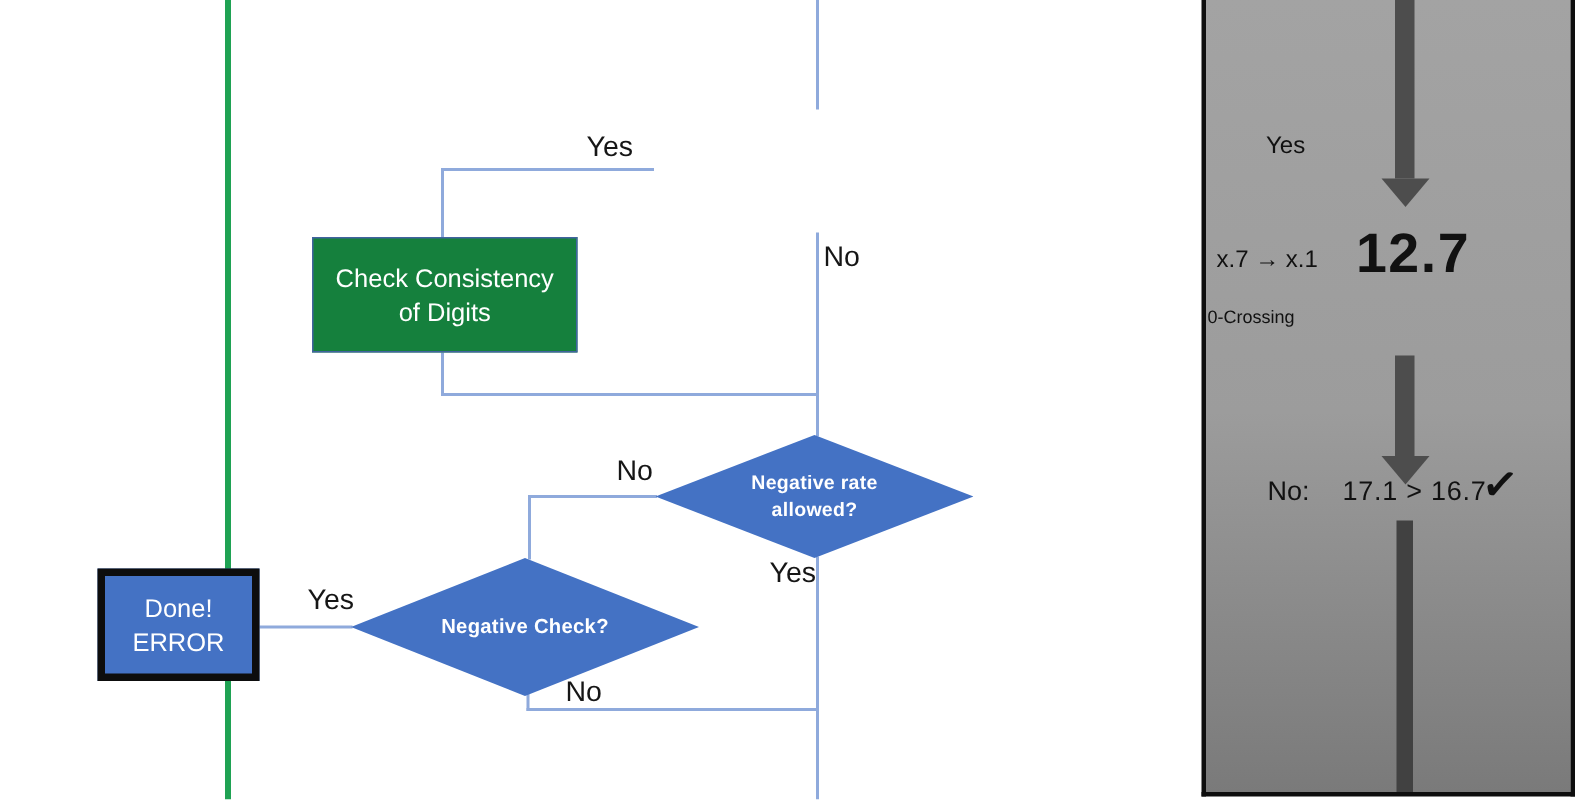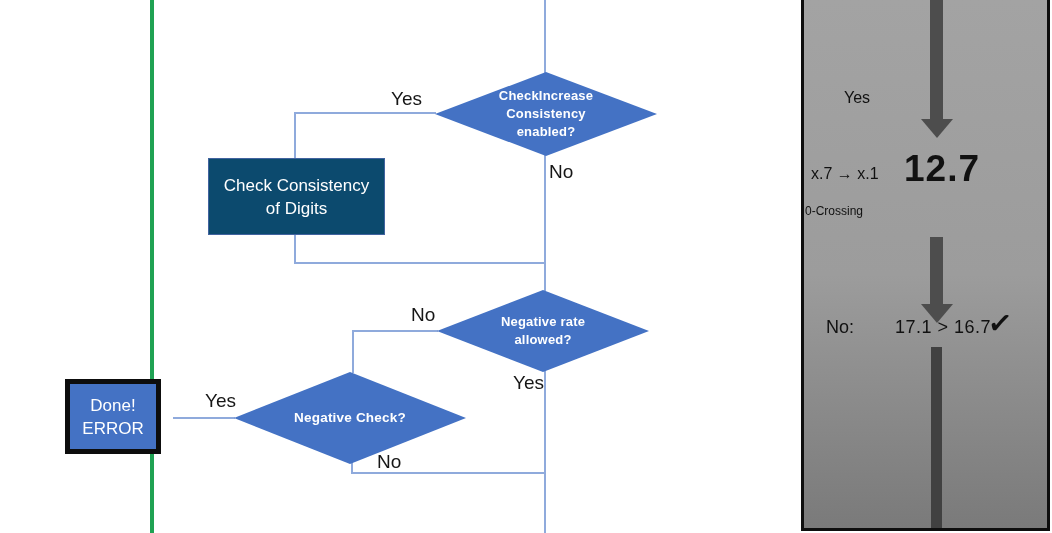--- a/index.html
+++ b/index.html
@@ -21,47 +21,47 @@
     clip-path: polygon(50% 0, 100% 50%, 50% 100%, 0 50%);
     display: flex; flex-direction: column; align-items: center; justify-content: center;
     color: #ffffff; text-align: center; z-index: 3; }
   .diamond .dl { font-size: 13px; font-weight: 600; line-height: 18px; letter-spacing: .2px; }
   #diamond-1 { left: 435px; top: 72px;  width: 222px; height: 84px; }
   #diamond-2 { left: 437px; top: 290px; width: 212px; height: 82px; }
   #diamond-3 { left: 234px; top: 372px; width: 232px; height: 92px; }
   #diamond-3 .dl { font-size: 13.5px; }
 
   .proc-box { position: absolute; left: 208px; top: 158px; width: 177px; height: 77px;
-    background: #0c4a6e; border: 1.5px solid #41639f;
+    background: #15803d; border: 1.5px solid #41639f;
     display: flex; flex-direction: column; align-items: center; justify-content: center;
     color: #ffffff; z-index: 3; }
   .proc-box .bl { font-size: 17px; line-height: 23px; }
 
-  .done-box { position: absolute; left: 65px; top: 379px; width: 96px; height: 75px;
+  .done-box { position: absolute; left: 65px; top: 379px; width: 108px; height: 75px;
     background: #4472c4; border: 5px solid #0d0d0d;
     display: flex; flex-direction: column; align-items: center; justify-content: center;
     color: #ffffff; z-index: 4; }
   .done-box .bl { font-size: 17px; line-height: 23px; }
 
   
   .branch { position: absolute; color: #161616; font-size: 19px; z-index: 4; }
 
   
   .panel { position: absolute; left: 801px; top: 0; width: 249px; height: 531px;
     background: linear-gradient(180deg, #a3a3a3 0%, #9c9c9c 52%, #7a7a7a 100%);
     border-left: 3px solid #0e0e0e; border-right: 3px solid #0e0e0e;
     border-bottom: 3px solid #0e0e0e; z-index: 5; }
   .panel .ptext { position: absolute; color: #111111; }
   .p-yes { left: 40px; top: 89px; font-size: 16px; }
   .p-map { left: 7px;  top: 165px; font-size: 16px; }
   .p-cross { left: 1px; top: 204px; font-size: 12px; }
   .p-values { left: 100px; top: 150px; font-size: 37px; font-weight: 600; line-height: 38px;
     color: #141414; letter-spacing: 1px; }
   .p-values .struck { text-decoration: line-through; text-decoration-thickness: 3px; }
-  .p-answer { left: 22px;  top: 317px; font-size: 18px; }
+  .p-answer { left: 41px;  top: 317px; font-size: 18px; }
   .p-compare { left: 91px; top: 317px; font-size: 18px; letter-spacing: .5px; }
   .p-check { left: 184px; top: 306px; font-size: 29px; font-weight: 700; transform: rotate(6deg); }
 
   .shaft { position: absolute; background: #4d4d4d; }
   .shaft-1 { left: 126px; top: 0;     width: 13px; height: 119px; }
   .head-1  { position: absolute; left: 117px; top: 119px; width: 0; height: 0;
     border-left: 16px solid transparent; border-right: 16px solid transparent;
     border-top: 19px solid #4d4d4d; }
   .shaft-2 { left: 126px; top: 237px; width: 13px; height: 67px; }
   .head-2  { position: absolute; left: 117px; top: 304px; width: 0; height: 0;
@@ -82,25 +82,20 @@
   <div class="conn v" style="left:294px; top:235px; height:29px;"></div>
   <div class="conn h" style="left:294px; top:262px; width:251px;"></div>
   <div class="conn v" style="left:544px; top:155px; height:136px;"></div>
   <div class="conn h" style="left:354px; top:330px; width:84px;"></div>
   <div class="conn v" style="left:352px; top:330px; height:43px;"></div>
   <div class="conn h" style="left:173px; top:417px; width:62px;"></div>
   <div class="conn v" style="left:351px; top:462px; height:12px;"></div>
   <div class="conn h" style="left:351px; top:472px; width:194px;"></div>
   <div class="conn v" style="left:544px; top:371px; height:162px;"></div>
 
-  <div class="diamond" id="diamond-1">
-    <span class="dl">CheckIncrease</span>
-    <span class="dl">Consistency</span>
-    <span class="dl">enabled?</span>
-  </div>
   <div class="branch" style="left:391px; top:88px;">Yes</div>
   <div class="branch" style="left:549px; top:161px;">No</div>
 
   <div class="proc-box">
     <span class="bl">Check Consistency</span>
     <span class="bl">of Digits</span>
   </div>
 
   <div class="diamond" id="diamond-2">
     <span class="dl">Negative rate</span>

